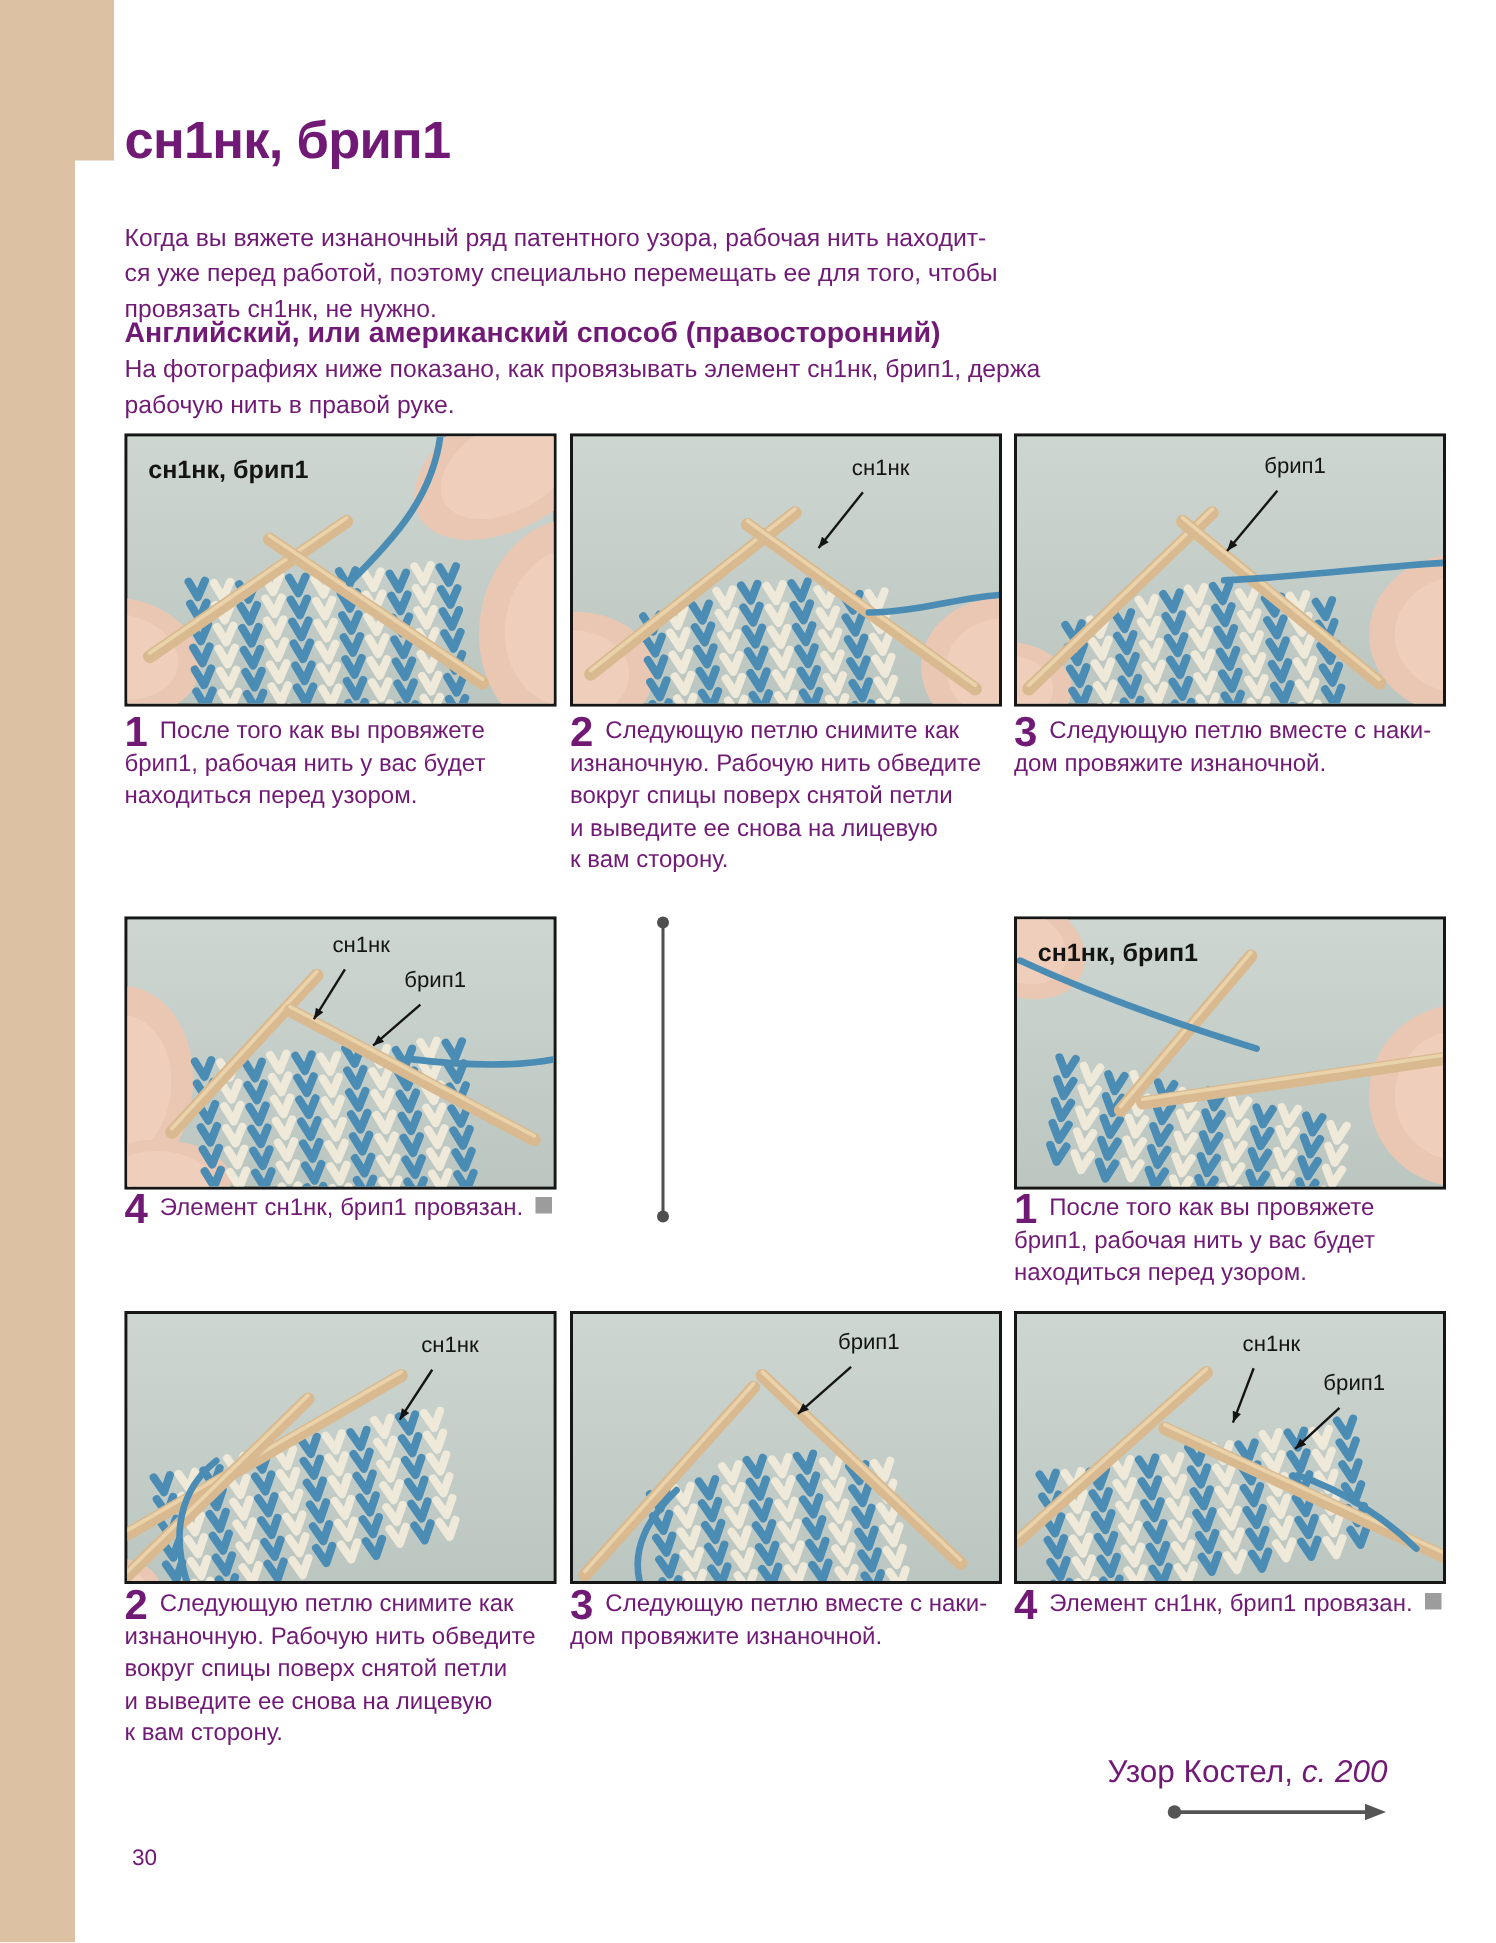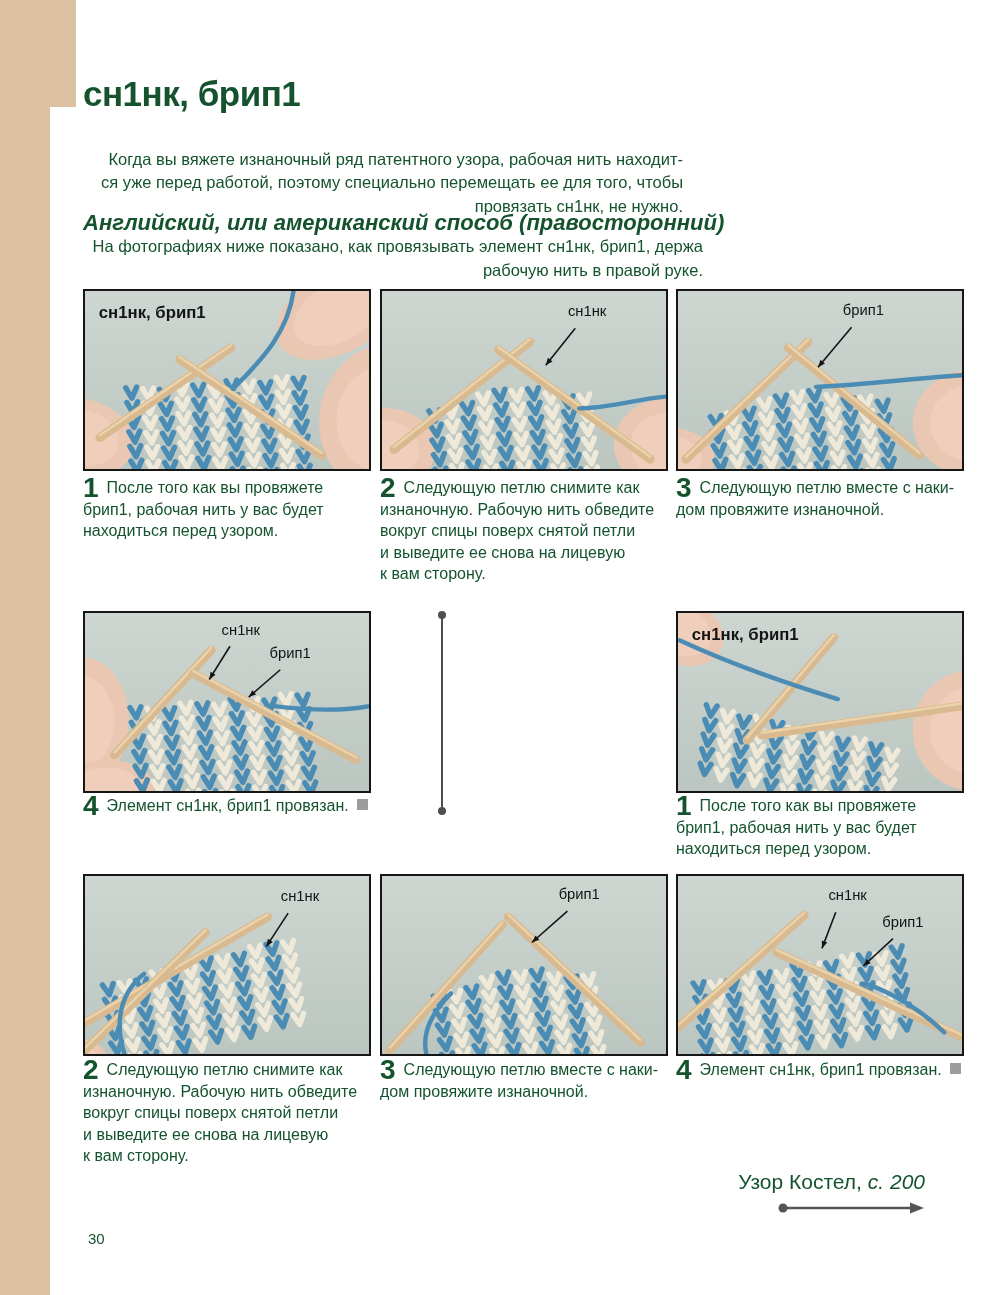--- a/index.html
+++ b/index.html
@@ -1,25 +1,25 @@
 <!DOCTYPE html>
 <html><head>
 <meta charset="utf-8">
 <style>
   html,body{margin:0;padding:0;background:#ffffff;}
   #page{position:relative;width:997px;height:1295px;background:#ffffff;overflow:hidden;
-        font-family:"Liberation Sans",sans-serif;color:#14532d;}
+        font-family:"Liberation Sans",sans-serif;color:#701a75;}
   .abs{position:absolute;}
-  .pre{white-space:pre-line;text-align:right;}
+  .pre{white-space:pre-line;}
   .stripe{left:0;top:0;width:50px;height:1295px;background:#dcc2a3;}
   .stripe-top{left:0;top:0;width:76px;height:107px;background:#dcc2a3;}
   .title{left:83px;top:76px;font-size:35px;font-weight:700;line-height:1.05;letter-spacing:-0.5px;margin:0;}
   .bodytext{font-size:16.5px;line-height:23.5px;}
   .intro{left:83px;top:131px;width:600px;}
-  .methead{font-size:22px;font-weight:700;line-height:23px;margin:0;font-style:italic;}
+  .methead{font-size:19px;font-weight:700;line-height:23px;margin:0;}
   .photo{width:284px;height:178px;border:2px solid #161616;background:#c6d0ca;}
   .photo svg{display:block;}
   .photo svg text{font-family:"Liberation Sans",sans-serif;}
   .caption{width:296px;}
   .caption .num{float:left;font-size:28px;font-weight:700;line-height:21px;margin-right:8px;}
   .caption .txt{font-size:16px;line-height:21.5px;white-space:pre-line;}
   .sq{display:inline-block;width:11px;height:11px;background:#9c9c9c;margin-left:8px;transform:translateY(-1px);}
   .divider{width:2px;background:#4f4f4f;}
   .divider::before,.divider::after{content:"";position:absolute;left:-3px;width:8px;height:8px;border-radius:50%;background:#4f4f4f;}
   .divider::before{top:-4px;}

